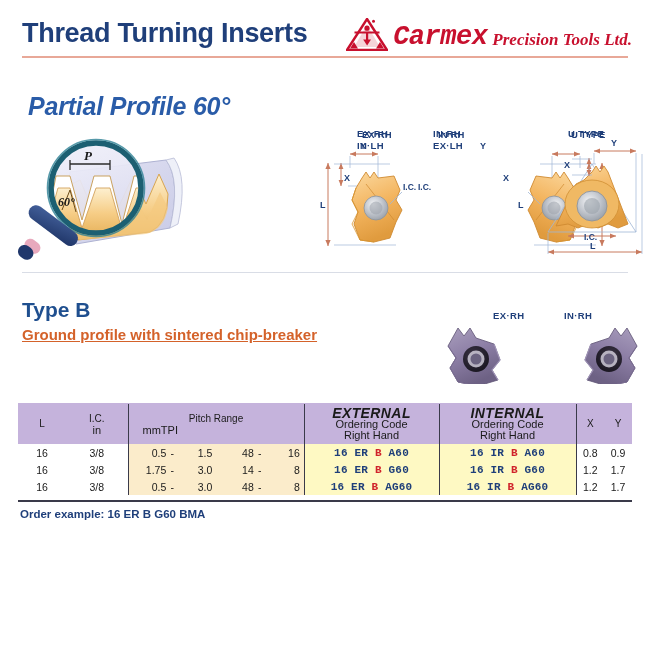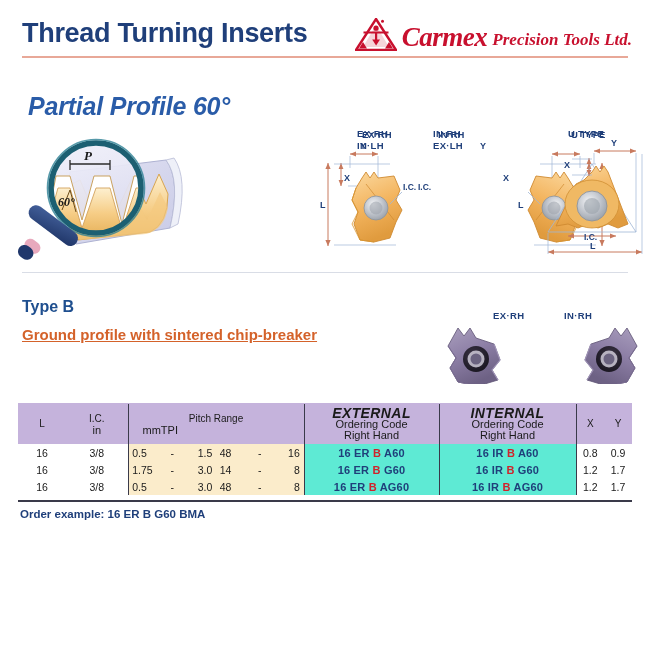--- a/index.html
+++ b/index.html
@@ -48,21 +48,21 @@
     align-items: flex-end;
     gap: 5px;
   }
   .brand-mark {
     width: 42px;
     height: 33px;
     position: relative;
     flex: 0 0 auto;
   }
   .brand-name {
-    font-family: Liberation Serif, serif;
+    font-family: Liberation Mono, monospace;
     font-size: 27px;
     font-style: italic;
     font-weight: bold;
     color: #c8102e;
     line-height: 1;
     letter-spacing: -0.5px;
   }
   .brand-sub {
     font-family: "Liberation Serif", serif;
     font-size: 17px;
@@ -127,21 +127,21 @@
     letter-spacing: 0.3px;
     line-height: 12px;
     white-space: nowrap;
   }
 
   
   .typeb-title {
     position: absolute;
     left: 22px;
     top: 298px;
-    font-size: 16px;
+    font-size: 21px;
     font-weight: bold;
     color: #1f4f8f;
   }
   .typeb-sub {
     position: absolute;
     left: 22px;
     top: 326px;
     font-size: 15px;
     font-weight: bold;
     color: #d4622a;
@@ -206,35 +206,35 @@
   .sep-l { border-left: 1.5px solid #3a3a4a; }
   .body-row td {
     height: 17px;
     font-size: 10.5px;
     color: #1a1a1a;
     text-align: center;
     vertical-align: middle;
   }
   td.bg-plain { background: #ffffff; }
   td.bg-pitch { background: #fbeccb; }
-  td.bg-code  { background: #5eead4; }
+  td.bg-code  { background: #fef9c3; font-family: Liberation Mono, monospace; }
   td.code {
     font-size: 11px;
     font-weight: bold;
     color: #1f3f7a;
     letter-spacing: 0.2px;
   }
   td.code .b { color: #d0232b; }
   .pitch-pair {
     display: flex;
     justify-content: center;
     align-items: center;
     font-size: 10.5px;
   }
-  .pitch-pair .a { width: 34px; text-align: left; }
+  .pitch-pair .a { width: 34px; text-align: right; }
   .pitch-pair .dash { width: 12px; text-align: center; }
   .pitch-pair .b2 { width: 34px; text-align: right; }
   .tbl-top-edge {
     position: absolute;
     left: 18px; top: 403px;
     width: 614px; height: 1px;
     background: #c5b3dc;
   }
   .tbl-bottom-edge {
     position: absolute;

